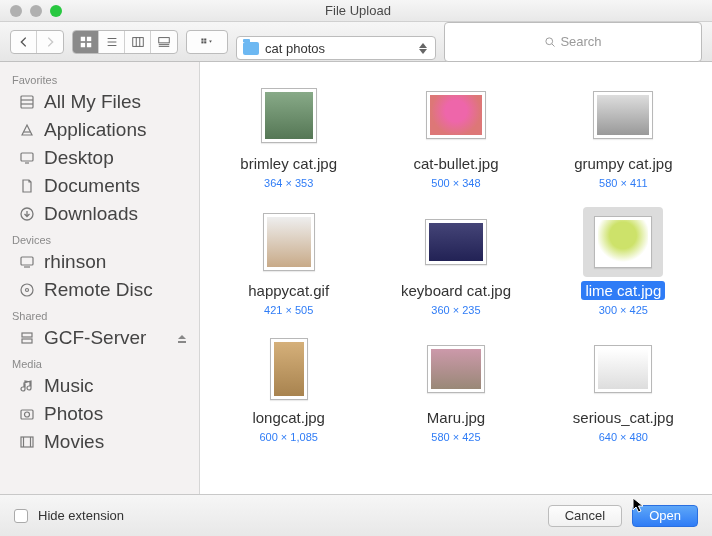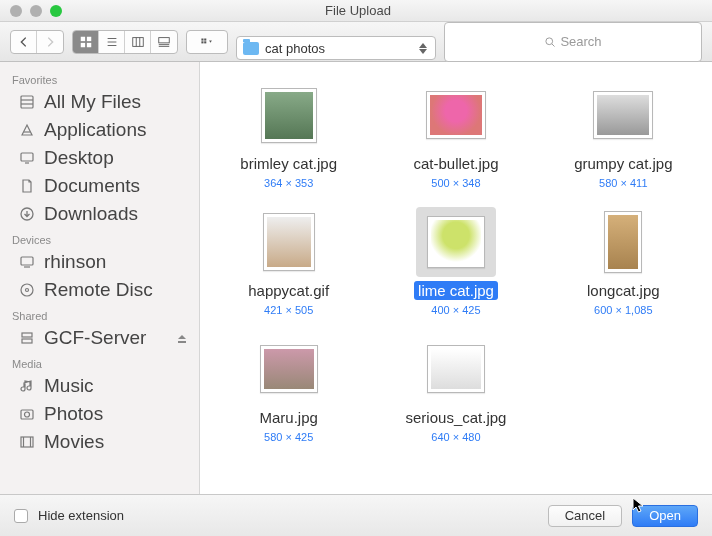--- a/index.html
+++ b/index.html
@@ -478,28 +478,37 @@
       </div>
       <div class="file-item">
         <div class="thumb-wrap">
           <div class="thumb">
             <div class="thumb-inner th-happy" style="width: 44px; height: 50px;"></div>
           </div>
         </div>
         <div class="file-name">happycat.gif</div>
         <div class="file-dims">421 × 505</div>
       </div>
+      <div class="file-item">
+        <div class="thumb-wrap">
+          <div class="thumb">
+            <div class="thumb-inner th-keyboard" style="width: 54px; height: 38px;"></div>
+          </div>
+        </div>
+        <div class="file-name">keyboard cat.jpg</div>
+        <div class="file-dims">360 × 235</div>
+      </div>
       <div class="file-item selected">
         <div class="thumb-wrap">
           <div class="thumb">
             <div class="thumb-inner th-lime" style="width: 50px; height: 44px;"></div>
           </div>
         </div>
         <div class="file-name">lime cat.jpg</div>
-        <div class="file-dims">400 × 425</div>
+        <div class="file-dims">300 × 425</div>
       </div>
       <div class="file-item">
         <div class="thumb-wrap">
           <div class="thumb">
             <div class="thumb-inner th-long" style="width: 30px; height: 54px;"></div>
           </div>
         </div>
         <div class="file-name">longcat.jpg</div>
         <div class="file-dims">600 × 1,085</div>
       </div>

